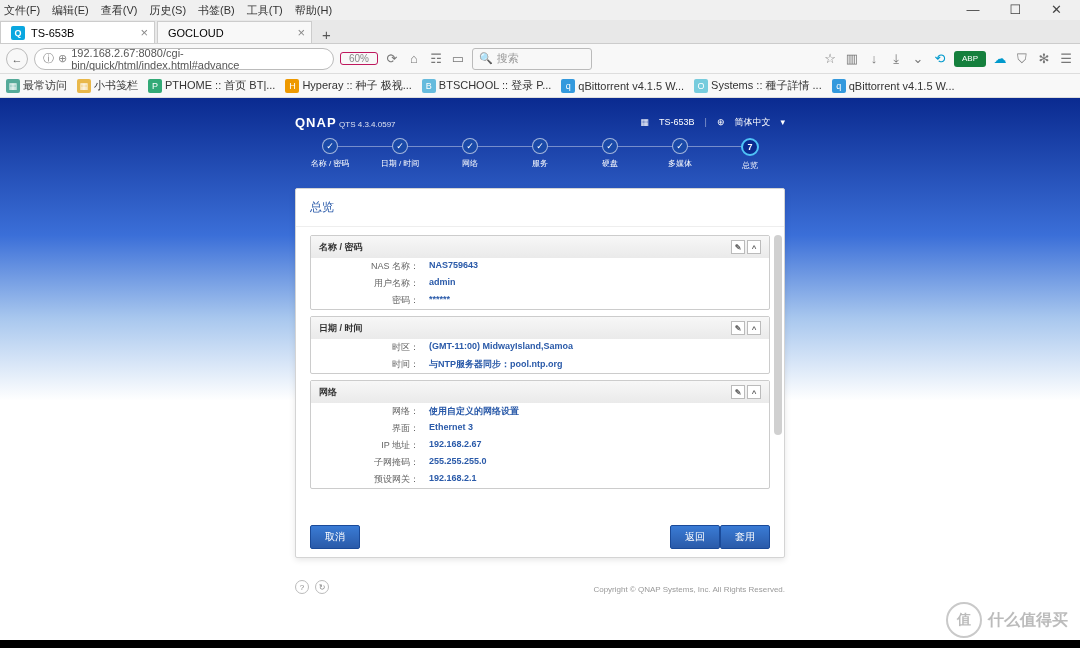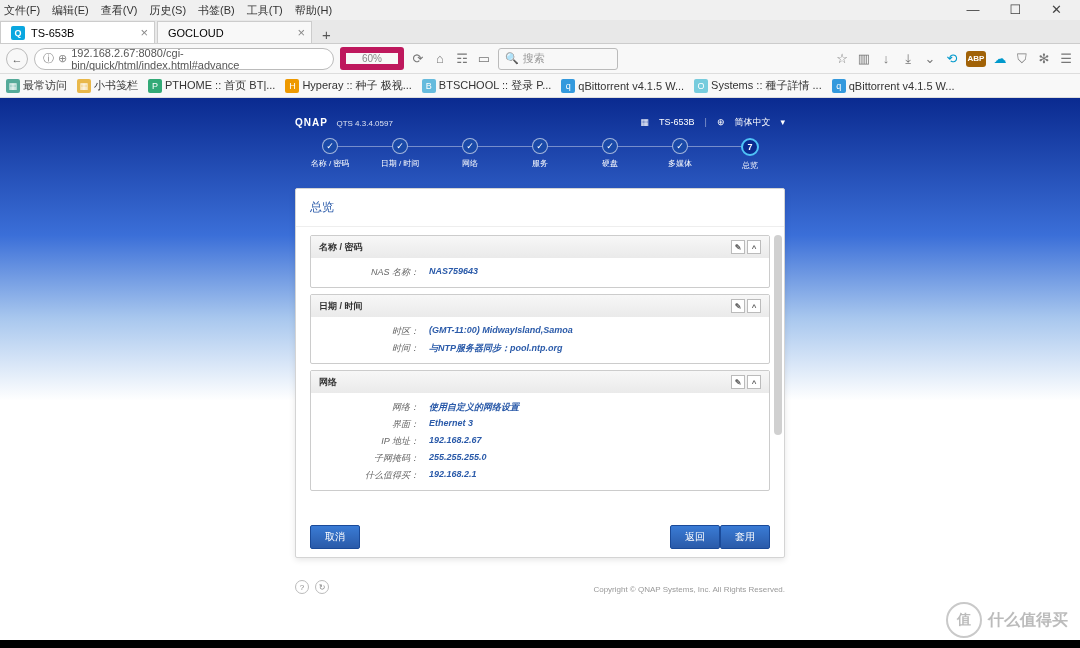--- a/index.html
+++ b/index.html
@@ -14,56 +14,56 @@
 .tab { height: 22px; padding: 0 10px; display: flex; align-items: center; font-size: 11px; background: #f8f8f8; border: 1px solid #ccc; border-bottom: none; margin-right: 2px; min-width: 155px; position: relative; }
 .tab.active { background: #fff; }
 .tab .favicon { width: 14px; height: 14px; background: #0aa7e0; border-radius: 2px; margin-right: 6px; display: flex; align-items: center; justify-content: center; color: #fff; font-size: 9px; font-weight: bold; }
 .tab .close { position: absolute; right: 6px; color: #888; font-size: 13px; }
 .tab-add { padding: 0 8px; font-size: 15px; color: #555; }
 
 .addrbar { height: 30px; background: #f8f8f8; display: flex; align-items: center; padding: 0 6px; gap: 6px; border-bottom: 1px solid #ddd; }
 .navbtn { width: 22px; height: 22px; border: 1px solid #bbb; border-radius: 11px; display: flex; align-items: center; justify-content: center; font-size: 11px; color: #555; }
 .url-field { flex: 0 0 300px; height: 22px; border: 1px solid #bbb; border-radius: 11px; padding: 0 8px; display: flex; align-items: center; font-size: 11px; color: #555; background: #fff; }
 .url-field .ico { margin-right: 4px; color: #888; }
-.zoom { font-size: 10px; color: #888; padding: 0 16px; border: 6px solid #be185d; border-radius: 3px; }
+.zoom { font-size: 10px; color: #888; padding: 0 8px; border: 1px solid #be185d; border-radius: 3px; }
 .toolbar-ico { width: 16px; height: 16px; color: #777; font-size: 13px; display: flex; align-items: center; justify-content: center; }
 .searchbox { flex: 0 0 120px; height: 22px; border: 1px solid #bbb; border-radius: 3px; padding: 0 6px; font-size: 11px; color: #999; display: flex; align-items: center; }
 .spacer { flex: 1; }
-.adp { width: 20px; height: 16px; background: #a16207; border-radius: 3px; color: #fff; font-size: 8px; font-weight: bold; display: flex; align-items: center; justify-content: center; }
+.adp { width: 32px; height: 16px; background: #15803d; border-radius: 3px; color: #fff; font-size: 8px; font-weight: normal; display: flex; align-items: center; justify-content: center; }
 
 .bookmarks { height: 24px; background: #f8f8f8; display: flex; align-items: center; padding: 0 6px; gap: 10px; border-bottom: 1px solid #ddd; font-size: 11px; color: #333; }
 .bm { display: flex; align-items: center; gap: 3px; }
 .bm .bi { width: 14px; height: 14px; border-radius: 2px; display: flex; align-items: center; justify-content: center; font-size: 9px; color: #fff; }
 
 
 .page { position: relative; height: 550px; background: linear-gradient(180deg, #0a2a90 0%, #3b6fd8 25%, #a8c7ee 40%, #fff 55%); display: flex; justify-content: center; padding-top: 10px; }
 .qnap-header { width: 490px; height: 20px; display: flex; align-items: center; justify-content: space-between; position: absolute; top: 14px; left: 50%; transform: translateX(-50%); color: #fff; font-size: 9px; }
-.qnap-logo { font-weight: bold; letter-spacing: 1px; font-size: 10px; }
-.qts-ver { opacity: .85; margin-left: 6px; font-size: 8px; }
+.qnap-logo { font-weight: bold; letter-spacing: 1px; font-size: 13px; }
+.qts-ver { opacity: .85; margin-left: 0; font-size: 8px; }
 .hdr-right { display: flex; align-items: center; gap: 10px; }
 .hdr-right .sep { opacity: .5; }
 
 .stepper { position: absolute; top: 40px; left: 50%; transform: translateX(-50%); width: 490px; display: flex; justify-content: space-between; }
 .step { display: flex; flex-direction: column; align-items: center; gap: 4px; position: relative; flex: 1; }
 .step::after { content: ""; position: absolute; top: 8px; left: 50%; width: 100%; height: 1px; background: rgba(255,255,255,.4); z-index: 0; }
 .step:last-child::after { display: none; }
 .step-dot { width: 16px; height: 16px; border-radius: 50%; background: #1a4aa8; border: 1px solid rgba(255,255,255,.6); color: #fff; font-size: 9px; display: flex; align-items: center; justify-content: center; z-index: 1; }
 .step.active .step-dot { background: #0a2a90; border: 2px solid #4fc3f7; width: 18px; height: 18px; font-weight: bold; }
 .step-lbl { font-size: 8px; color: #fff; }
 
 .card { width: 490px; background: #fff; border: 1px solid #d4d4d4; margin-top: 80px; border-radius: 2px; box-shadow: 0 2px 6px rgba(0,0,0,.1); display: flex; flex-direction: column; height: 370px; }
 .card-title { padding: 10px 14px; font-size: 12px; color: #2a5aa9; border-bottom: 1px solid #eee; }
 .card-body { flex: 1; overflow-y: auto; padding: 8px 14px; position: relative; }
 .scrollbar { position: absolute; right: 2px; top: 8px; width: 8px; height: 200px; background: #d0d0d0; border-radius: 4px; }
 
 .section { border: 1px solid #ccc; border-radius: 2px; margin-bottom: 6px; }
 .sec-head { background: linear-gradient(#f7f7f7,#eaeaea); padding: 4px 8px; font-size: 9px; color: #333; font-weight: bold; display: flex; align-items: center; }
 .sec-actions { margin-left: auto; display: flex; gap: 2px; }
 .sec-btn { width: 14px; height: 14px; border: 1px solid #bbb; background: #fff; font-size: 8px; color: #666; display: flex; align-items: center; justify-content: center; }
-.sec-body { padding: 6px 8px; font-style: italic; }
+.sec-body { padding: 0 8px; }
 .row { display: flex; font-size: 9px; padding: 2px 0; }
 .row-lbl { width: 110px; text-align: right; color: #666; padding-right: 10px; }
 .row-val { color: #2a5aa9; font-weight: bold; }
 
 .card-footer { padding: 8px 14px; display: flex; align-items: center; }
 .btn { padding: 4px 14px; font-size: 10px; color: #fff; background: linear-gradient(#3a7bd5,#2a5aa9); border: 1px solid #1a4a99; border-radius: 2px; cursor: pointer; }
 .btn + .btn { margin-left: 0; }
 .footer-right { margin-left: auto; display: flex; align-items: center; }
 
 .copyright { position: absolute; bottom: 54px; left: 50%; transform: translateX(-50%); width: 490px; text-align: right; font-size: 8px; color: #999; }
@@ -229,20 +229,28 @@
           <div class="sec-actions">
               <div class="sec-btn">✎</div>
               <div class="sec-btn">˄</div>
             </div>
         </div>
         <div class="sec-body">
           <div class="row">
               <div class="row-lbl">NAS 名称：</div>
               <div class="row-val">NAS759643</div>
             </div>
+          <div class="row">
+              <div class="row-lbl">用户名称：</div>
+              <div class="row-val">admin</div>
+            </div>
+          <div class="row">
+              <div class="row-lbl">密码：</div>
+              <div class="row-val">******</div>
+            </div>
         </div>
       </div>
 
       <div class="section">
         <div class="sec-head">
             <span>日期 / 时间</span>
           <div class="sec-actions">
               <div class="sec-btn">✎</div>
               <div class="sec-btn">˄</div>
             </div>
@@ -278,21 +286,21 @@
             </div>
           <div class="row">
               <div class="row-lbl">IP 地址：</div>
               <div class="row-val">192.168.2.67</div>
             </div>
           <div class="row">
               <div class="row-lbl">子网掩码：</div>
               <div class="row-val">255.255.255.0</div>
             </div>
           <div class="row">
-              <div class="row-lbl">什么值得买：</div>
+              <div class="row-lbl">预设网关：</div>
               <div class="row-val">192.168.2.1</div>
             </div>
 
         </div>
       </div>
 
       <div class="scrollbar"></div>
     </div>
     <div class="card-footer">
       <div class="btn">取消</div>

